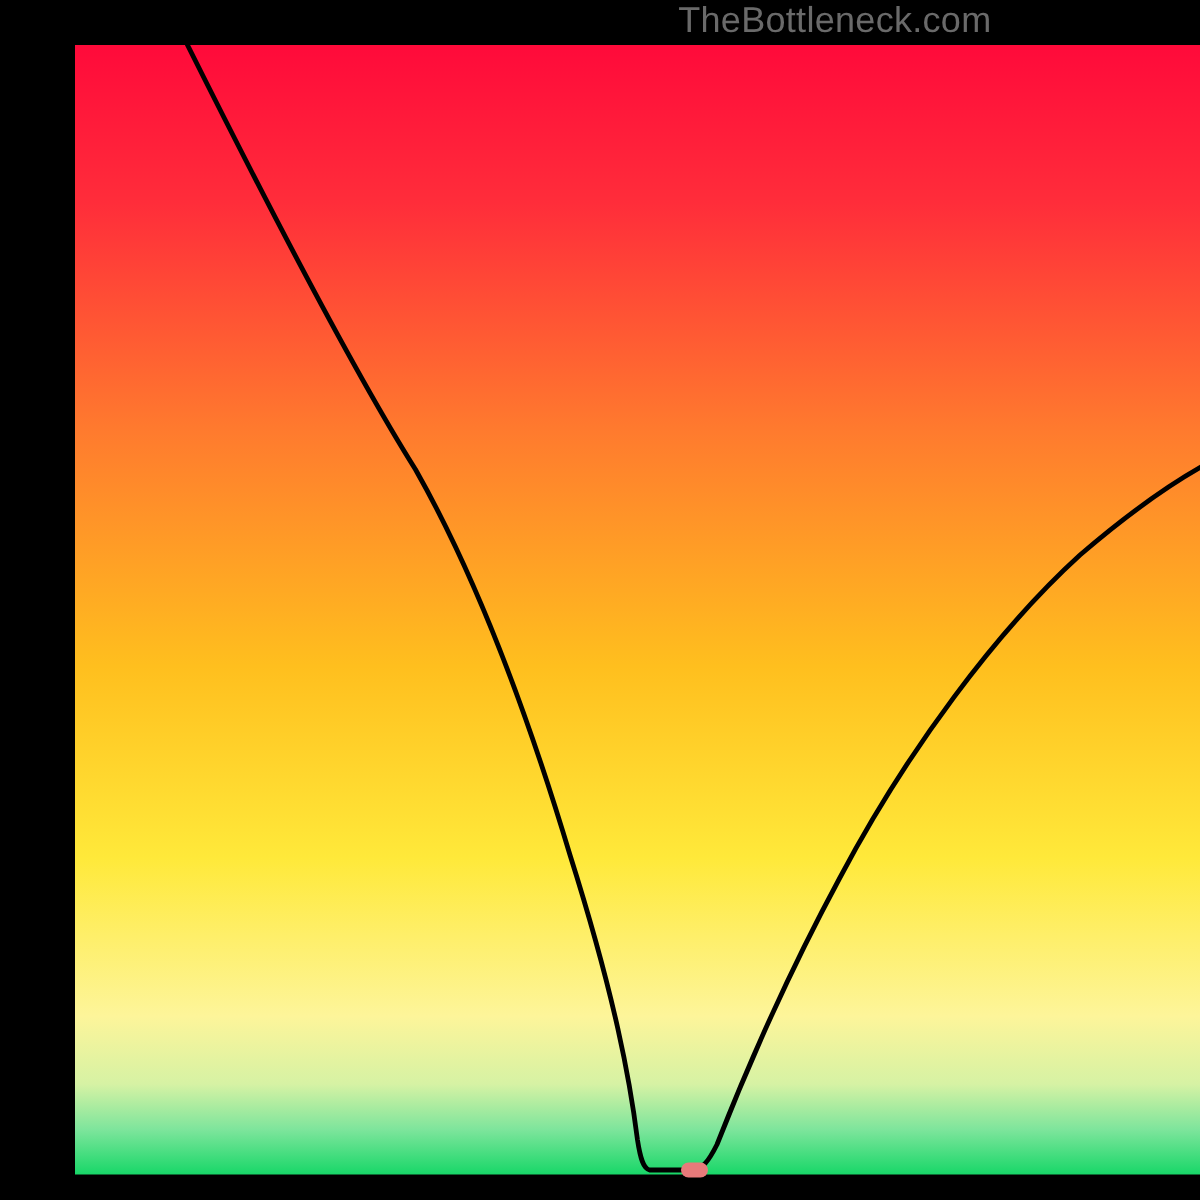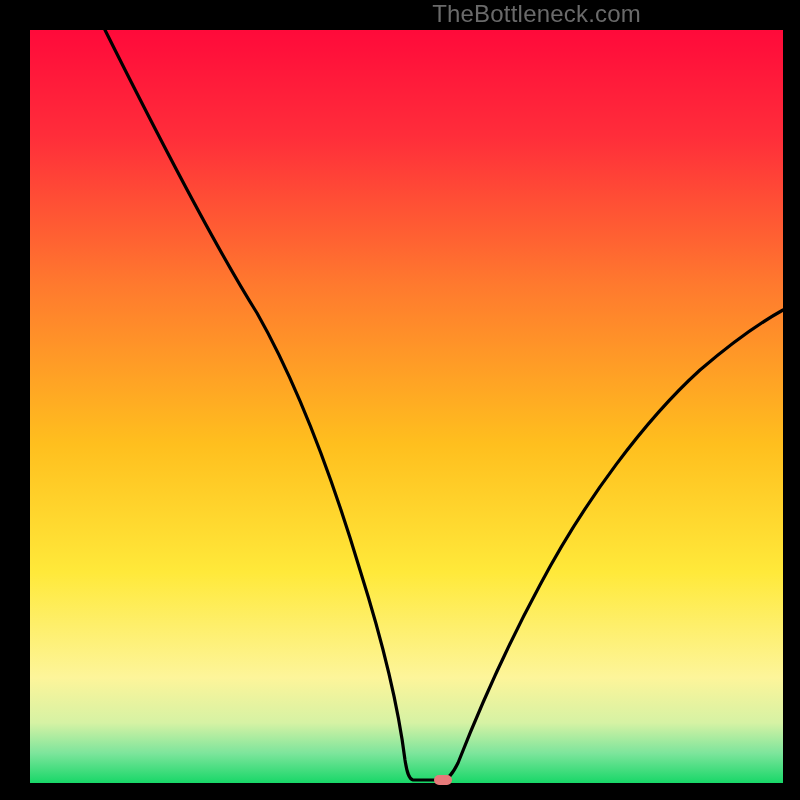--- a/index.html
+++ b/index.html
@@ -7,20 +7,21 @@
     padding: 0;
     width: 800px;
     height: 800px;
     background: #000000;
     overflow: hidden;
   }
   .container {
     position: relative;
     width: 649px;
     height: 800px;
+    margin-left: 20px;
   }
   .watermark {
     position: absolute;
     top: 0px;
     right: 8px;
     font-family: Arial, Helvetica, sans-serif;
     font-size: 24px;
     font-weight: 500;
     color: #6a6a6a;
     letter-spacing: 0.2px;

